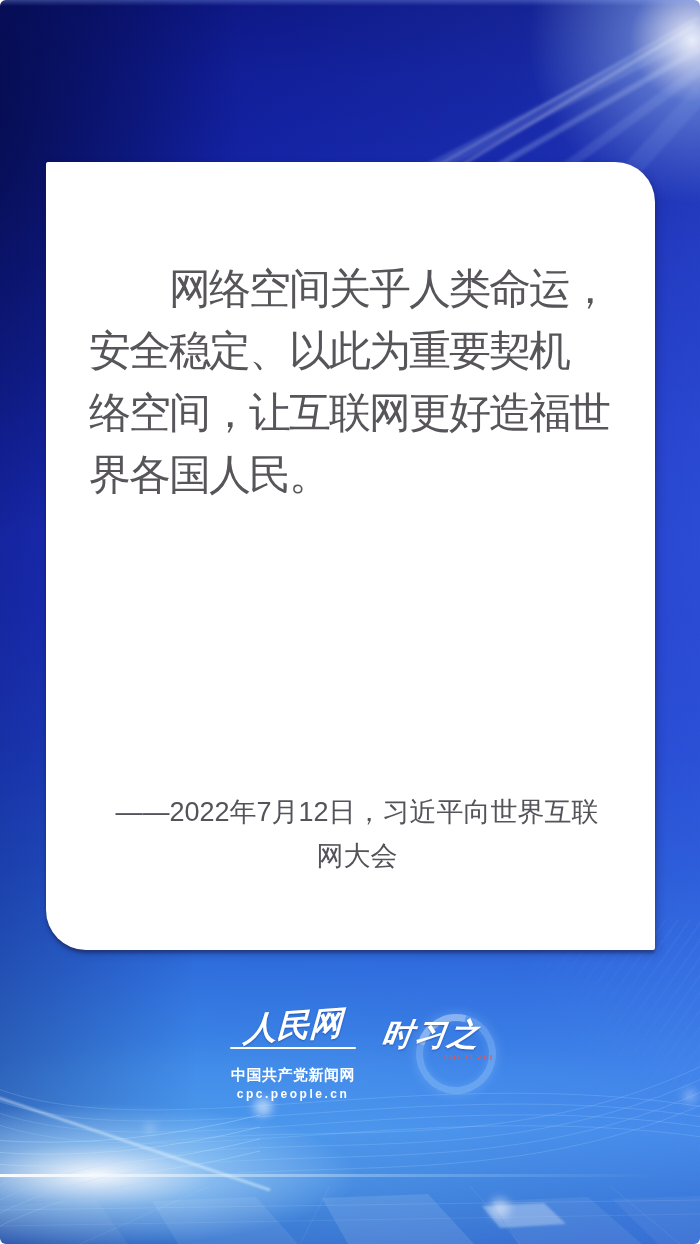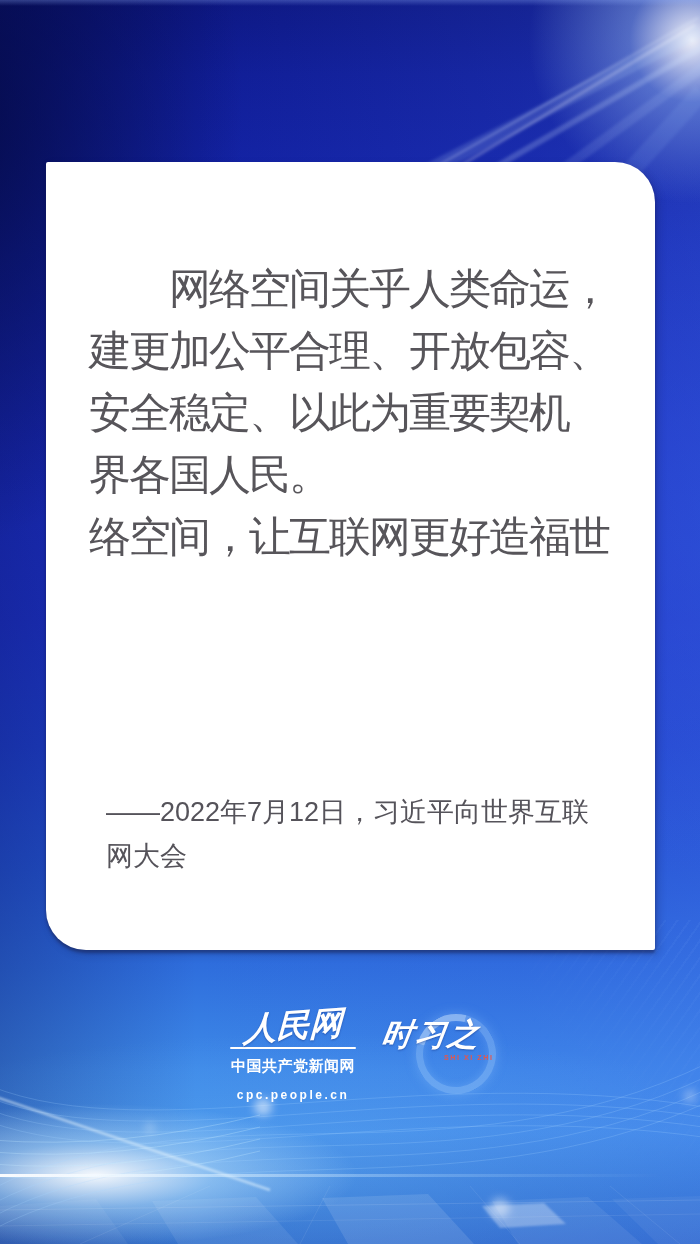--- a/index.html
+++ b/index.html
@@ -19,20 +19,21 @@
       radial-gradient(ellipse 760px 210px at 45% 1180px, rgba(120,190,250,0.32) 0%, rgba(120,190,250,0) 70%),
       
       radial-gradient(ellipse 520px 520px at 104% 42%, rgba(50,95,225,0.40) 0%, rgba(50,95,225,0) 70%),
       
       linear-gradient(90deg, rgba(8,14,90,0.32) 0%, rgba(8,14,90,0) 28%, rgba(60,95,232,0.16) 74%, rgba(72,112,240,0.26) 100%),
       
       linear-gradient(180deg,
         #0d1782 0%, #101d96 6%, #1526ae 20%, #1a2cbd 36%, #1d33c4 50%,
         #1f41ca 60%, #2558d3 70%, #2f6fdd 78%, #3e8ae8 86%, #418fe8 91%,
         #3076d2 96%, #2b67c6 100%);
+    border-radius: 6px;
   }
   .top-sheen{position:absolute;top:0;left:0;right:0;height:6px;
     background:linear-gradient(180deg, rgba(150,180,255,0.30), rgba(150,180,255,0));}
   .beams,.bottom-decor{position:absolute;left:0;pointer-events:none;}
   .beams{top:0;}
   .bottom-decor{top:1000px;}
   .corner-streaks{
     position:absolute;right:0;top:920px;width:170px;height:235px;
     background:repeating-linear-gradient(125deg, rgba(130,180,255,0.10) 0 2px, transparent 2px 10px);
     -webkit-mask-image:linear-gradient(to bottom left, rgba(0,0,0,0.85), transparent 72%);
@@ -54,38 +55,38 @@
   .quote{
     position:absolute;left:43px;top:96px;width:524px;
     font-family:"Liberation Serif","DejaVu Serif",serif;
     font-weight:500;
     font-size:42px;letter-spacing:-2px;line-height:62px;
     color:#57555a;
   }
   .quote-line{height:62px;white-space:nowrap;}
   .attribution{
     position:absolute;right:47px;top:628px;left:60px;
-    text-align:left;
+    text-align:center;
     font-size:27px;line-height:44px;color:#55535a;
   }
 
   
   .pd-logo{
     position:absolute;left:226px;top:1006px;width:134px;
     text-align:center;color:#ffffff;
   }
   .pd-script{
     font-family:"DejaVu Serif","Liberation Serif",serif;
     font-style:italic;font-weight:bold;font-size:33px;line-height:40px;
     transform:rotate(-4deg) skewX(-6deg);
     text-shadow:0 1px 2px rgba(10,20,90,0.35);
   }
   .pd-underline{height:2px;background:#ffffff;border-radius:1px;margin:1px 4px 0 4px;}
-  .pd-name{font-weight:bold;font-size:15px;line-height:15px;margin-top:9px;letter-spacing:0.5px;white-space:nowrap;}
-  .pd-url{font-weight:bold;font-size:12px;line-height:12px;margin-top:16px;letter-spacing:2.5px;}
+  .pd-name{font-weight:bold;font-size:15px;line-height:15px;margin-top:18px;letter-spacing:0.5px;white-space:nowrap;}
+  .pd-url{font-weight:bold;font-size:12px;line-height:12px;margin-top:6px;letter-spacing:2.5px;}
 
   .sxz-logo{position:absolute;left:382px;top:1016px;width:118px;height:76px;color:#ffffff;}
   .sxz-ring{
     position:absolute;left:34px;top:-2px;width:66px;height:66px;border-radius:50%;
     border:7px solid rgba(180,220,255,0.33);
     border-top-color:rgba(215,238,255,0.50);
     box-shadow:0 0 12px rgba(150,200,255,0.35), inset 0 0 8px rgba(150,200,255,0.30);
     transform:rotate(-30deg);
   }
   .sxz-text{
@@ -172,24 +173,23 @@
       <path d="M520,244 L470,186" stroke="rgba(255,255,255,0.08)" stroke-width="1"></path>
       <path d="M680,244 L610,186" stroke="rgba(255,255,255,0.08)" stroke-width="1"></path>
     </g>
   </svg>
 
   <div class="horizon-line"></div>
 
   <div class="quote-card">
     <div class="quote">
       <div class="quote-line">　　网络空间关乎人类命运，</div>
-      <div class="quote-line">建更加公平合理、开放包容、</div>
       <div class="quote-line">安全稳定、以此为重要契机</div>
+      <div class="quote-line">络空间，让互联网更好造福世</div>
       <div class="quote-line">界各国人民。</div>
-      <div class="quote-line">络空间，让互联网更好造福世</div>
     </div>
     <div class="attribution">
       <div>——2022年7月12日，习近平向世界互联网大会</div>
     </div>
   </div>
 
   <div class="pd-logo">
     <div class="pd-script">人民网</div>
     <div class="pd-underline"></div>
     <div class="pd-name">中国共产党新闻网</div>

